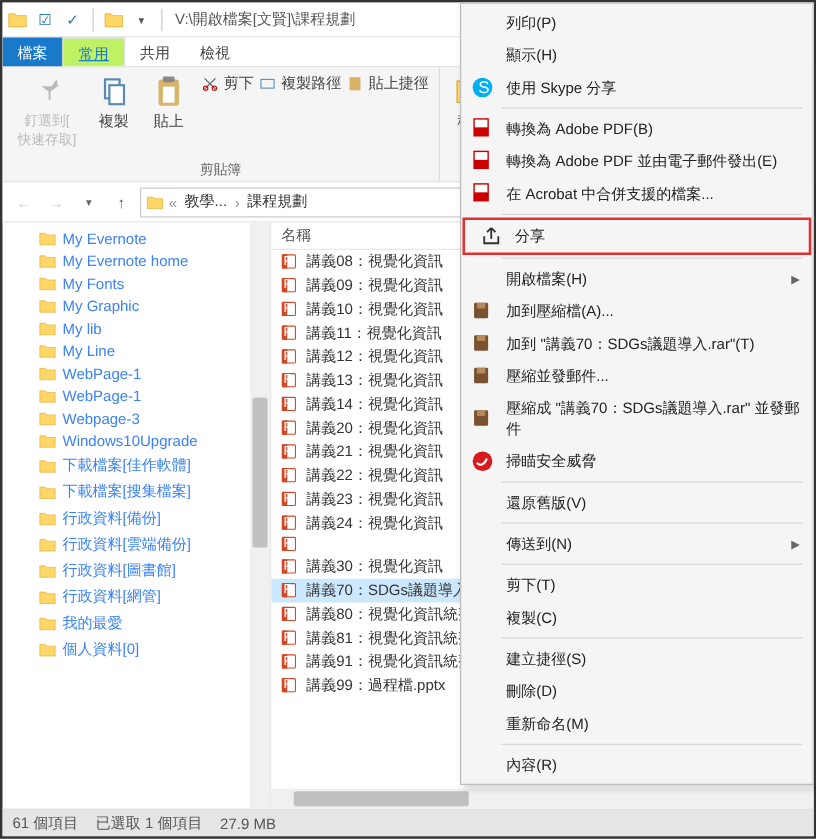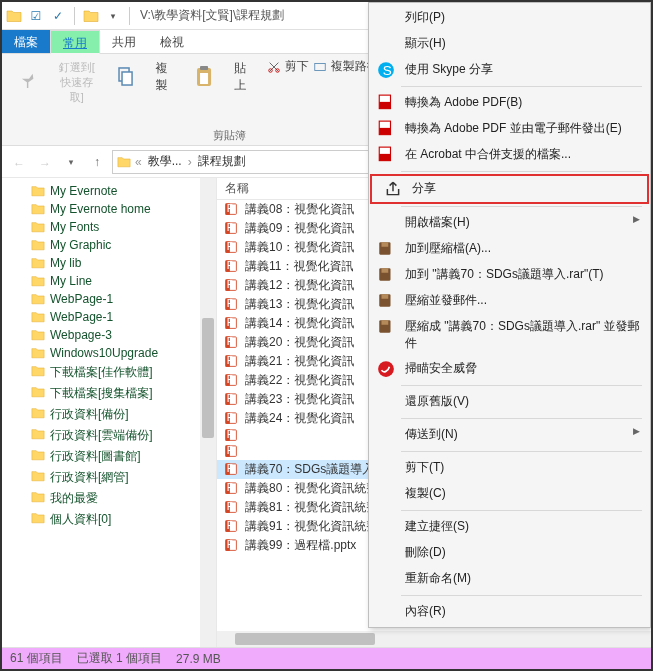--- a/index.html
+++ b/index.html
@@ -7,60 +7,60 @@
 
 .titlebar { height: 28px; background: #fff; display: flex; align-items: center; padding: 0 4px; gap: 4px; border-bottom: 1px solid #e0e0e0; }
 .titlebar .qat { display: flex; align-items: center; gap: 6px; }
 .qat-icon { width: 16px; height: 16px; display: flex; align-items: center; justify-content: center; color: #555; }
 .titlebar .divider { width: 1px; height: 18px; background: #ccc; margin: 0 2px; }
 .titlebar-path { color: #555; margin-left: 4px; }
 
 .ribbon-tabs { height: 24px; background: #fff; display: flex; align-items: stretch; border-bottom: 1px solid #ddd; }
 .ribbon-tab { padding: 4px 12px; color: #444; cursor: pointer; }
 .ribbon-tab.file { background: #1979ca; color: #fff; }
-.ribbon-tab.active { background: #86efac; border: 1px solid #ddd; border-bottom: 1px solid #f5f5f5; margin-bottom: -1px; color: #1979ca; text-decoration: underline; }
+.ribbon-tab.active { background: #bef264; border: 1px solid #ddd; border-bottom: 1px solid #f5f5f5; margin-bottom: -1px; color: #1979ca; text-decoration: underline; }
 
 .ribbon { height: 92px; background: #f5f5f5; display: flex; border-bottom: 1px solid #ddd; }
 .ribbon-group { border-right: 1px solid #ddd; padding: 4px 8px 2px; display: flex; flex-direction: column; justify-content: space-between; }
 .ribbon-group-label { text-align: center; color: #666; font-size: 11px; padding-top: 2px; }
 .ribbon-row { display: flex; gap: 8px; align-items: flex-start; flex: 1; }
-.ribbon-big { display: flex; flex-direction: row; align-items: center; gap: 18px; color: #444; padding: 2px 4px; }
+.ribbon-big { display: flex; flex-direction: column; align-items: center; gap: 1px; color: #444; padding: 2px 4px; }
 .ribbon-big svg { width: 28px; height: 28px; }
 .ribbon-small-col { display: flex; flex-direction: row; gap: 4px; }
 .ribbon-small { display: flex; align-items: center; gap: 4px; color: #444; white-space: nowrap; }
 .ribbon-small svg { width: 14px; height: 14px; }
 .ribbon-big.disabled, .ribbon-big.disabled svg { color: #bbb; }
 
 .navbar { height: 32px; background: #fff; display: flex; align-items: center; padding: 0 6px; gap: 4px; border-bottom: 1px solid #e8e8e8; }
 .nav-btn { width: 22px; height: 22px; display: flex; align-items: center; justify-content: center; color: #666; }
 .nav-btn.disabled { color: #ccc; }
 .addr { flex: 1; height: 24px; border: 1px solid #ccc; display: flex; align-items: center; padding: 0 4px; gap: 4px; }
 .addr .crumb { padding: 0 2px; color: #333; }
 .addr .sep { color: #999; }
 .search { width: 28px; height: 24px; border: 1px solid #ccc; display: flex; align-items: center; justify-content: center; color: #666; }
 
 .content { display: flex; height: calc(100% - 28px - 24px - 92px - 32px - 22px); }
 .tree { width: 215px; border-right: 1px solid #e8e8e8; overflow: hidden; padding-top: 4px; position: relative; }
 .tree-scroll { position: absolute; right: 0; top: 0; width: 16px; height: 100%; background: #f0f0f0; }
 .tree-thumb { position: absolute; right: 2px; top: 140px; width: 12px; height: 120px; background: #c0c0c0; border-radius: 2px; }
-.tree-item { display: flex; align-items: flex-start; gap: 4px; padding: 2px 4px 2px 28px; color: #14532d; white-space: nowrap; }
+.tree-item { display: flex; align-items: center; gap: 4px; padding: 2px 4px 2px 28px; color: #3b82f6; white-space: nowrap; }
 .tree-item svg { width: 16px; height: 14px; flex-shrink: 0; }
 
 .files { flex: 1; position: relative; overflow: hidden; }
 .files-header { height: 22px; border-bottom: 1px solid #e8e8e8; display: flex; align-items: center; padding: 0 8px; color: #555; }
 .file-row { display: flex; align-items: center; gap: 6px; padding: 1px 8px; color: #333; white-space: nowrap; }
 .file-row.selected { background: #cce8ff; }
 .file-row svg { width: 14px; height: 14px; flex-shrink: 0; }
 .files-hscroll { position: absolute; bottom: 0; left: 0; right: 0; height: 16px; background: #f0f0f0; }
 .files-hthumb { position: absolute; left: 18px; bottom: 2px; width: 140px; height: 12px; background: #c0c0c0; border-radius: 2px; }
 
-.status { height: 22px; background: #f0abfc; border-top: 1px solid #e0e0e0; display: flex; align-items: center; padding: 0 8px; gap: 14px; color: #555; font-size: 11px; }
+.status { height: 22px; background: #e5e5e5; border-top: 1px solid #e0e0e0; display: flex; align-items: center; padding: 0 8px; gap: 14px; color: #555; font-size: 11px; }
 
 .ctx { position: absolute; top: 0; right: 0; width: 283px; background: #f5f5f5; border: 1px solid #bfbfbf; box-shadow: 2px 2px 6px rgba(0,0,0,.2); padding: 2px 0; }
-.ctx-item { display: flex; gap: 10px; padding: 4px 10px 4px 8px; color: #222; }
+.ctx-item { display: flex; align-items: center; gap: 10px; padding: 4px 10px 4px 8px; color: #222; }
 .ctx-item.hl { border: 2px solid #e03030; margin: -1px 1px; padding-left: 12px; }
 .ctx-icon { width: 18px; height: 18px; display: flex; align-items: center; justify-content: center; flex-shrink: 0; }
 .ctx-sep { height: 1px; background: #d8d8d8; margin: 3px 8px 3px 32px; }
 .ctx-arrow { margin-left: auto; color: #666; font-size: 9px; }
 
 .folder-svg { fill: #ffd768; stroke: #dca016; stroke-width: .5; }
 .ppt-svg rect { fill: #fff; stroke: #d24726; }
 .ppt-svg .bar { fill: #d24726; }
 </style>
 </head>
@@ -98,21 +98,21 @@
     <span class="qat-icon" style="color:#2a7ab0">✓</span>
     <span class="divider"></span>
     <span class="qat-icon">
         <svg viewBox="0 0 16 16">
           <use href="#folder"></use>
         </svg>
       </span>
     <span class="qat-icon" style="font-size:9px">▾</span>
     <span class="divider"></span>
   </div>
-  <span class="titlebar-path">V:\教學資料[文賢]\課程規劃</span>
+  <span class="titlebar-path">V:\開啟檔案[文賢]\課程規劃</span>
 </div>
 
 <div class="ribbon-tabs">
   <div class="ribbon-tab file">檔案</div>
   <div class="ribbon-tab active">常用</div>
   <div class="ribbon-tab">共用</div>
   <div class="ribbon-tab">檢視</div>
 </div>
 
 <div class="ribbon">
@@ -398,20 +398,21 @@
         </div>
         <div class="file-row">
           <svg viewBox="0 0 16 16">
             <use href="#ppt"></use>
           </svg>
         </div>
         <div class="file-row">
           <svg viewBox="0 0 16 16">
             <use href="#ppt"></use>
           </svg>
+          <span>講義30：視覺化資訊</span>
         </div>
         <div class="file-row selected">
           <svg viewBox="0 0 16 16">
             <use href="#ppt"></use>
           </svg>
           <span>講義70：SDGs議題導入.pptx</span>
         </div>
         <div class="file-row">
           <svg viewBox="0 0 16 16">
             <use href="#ppt"></use>

